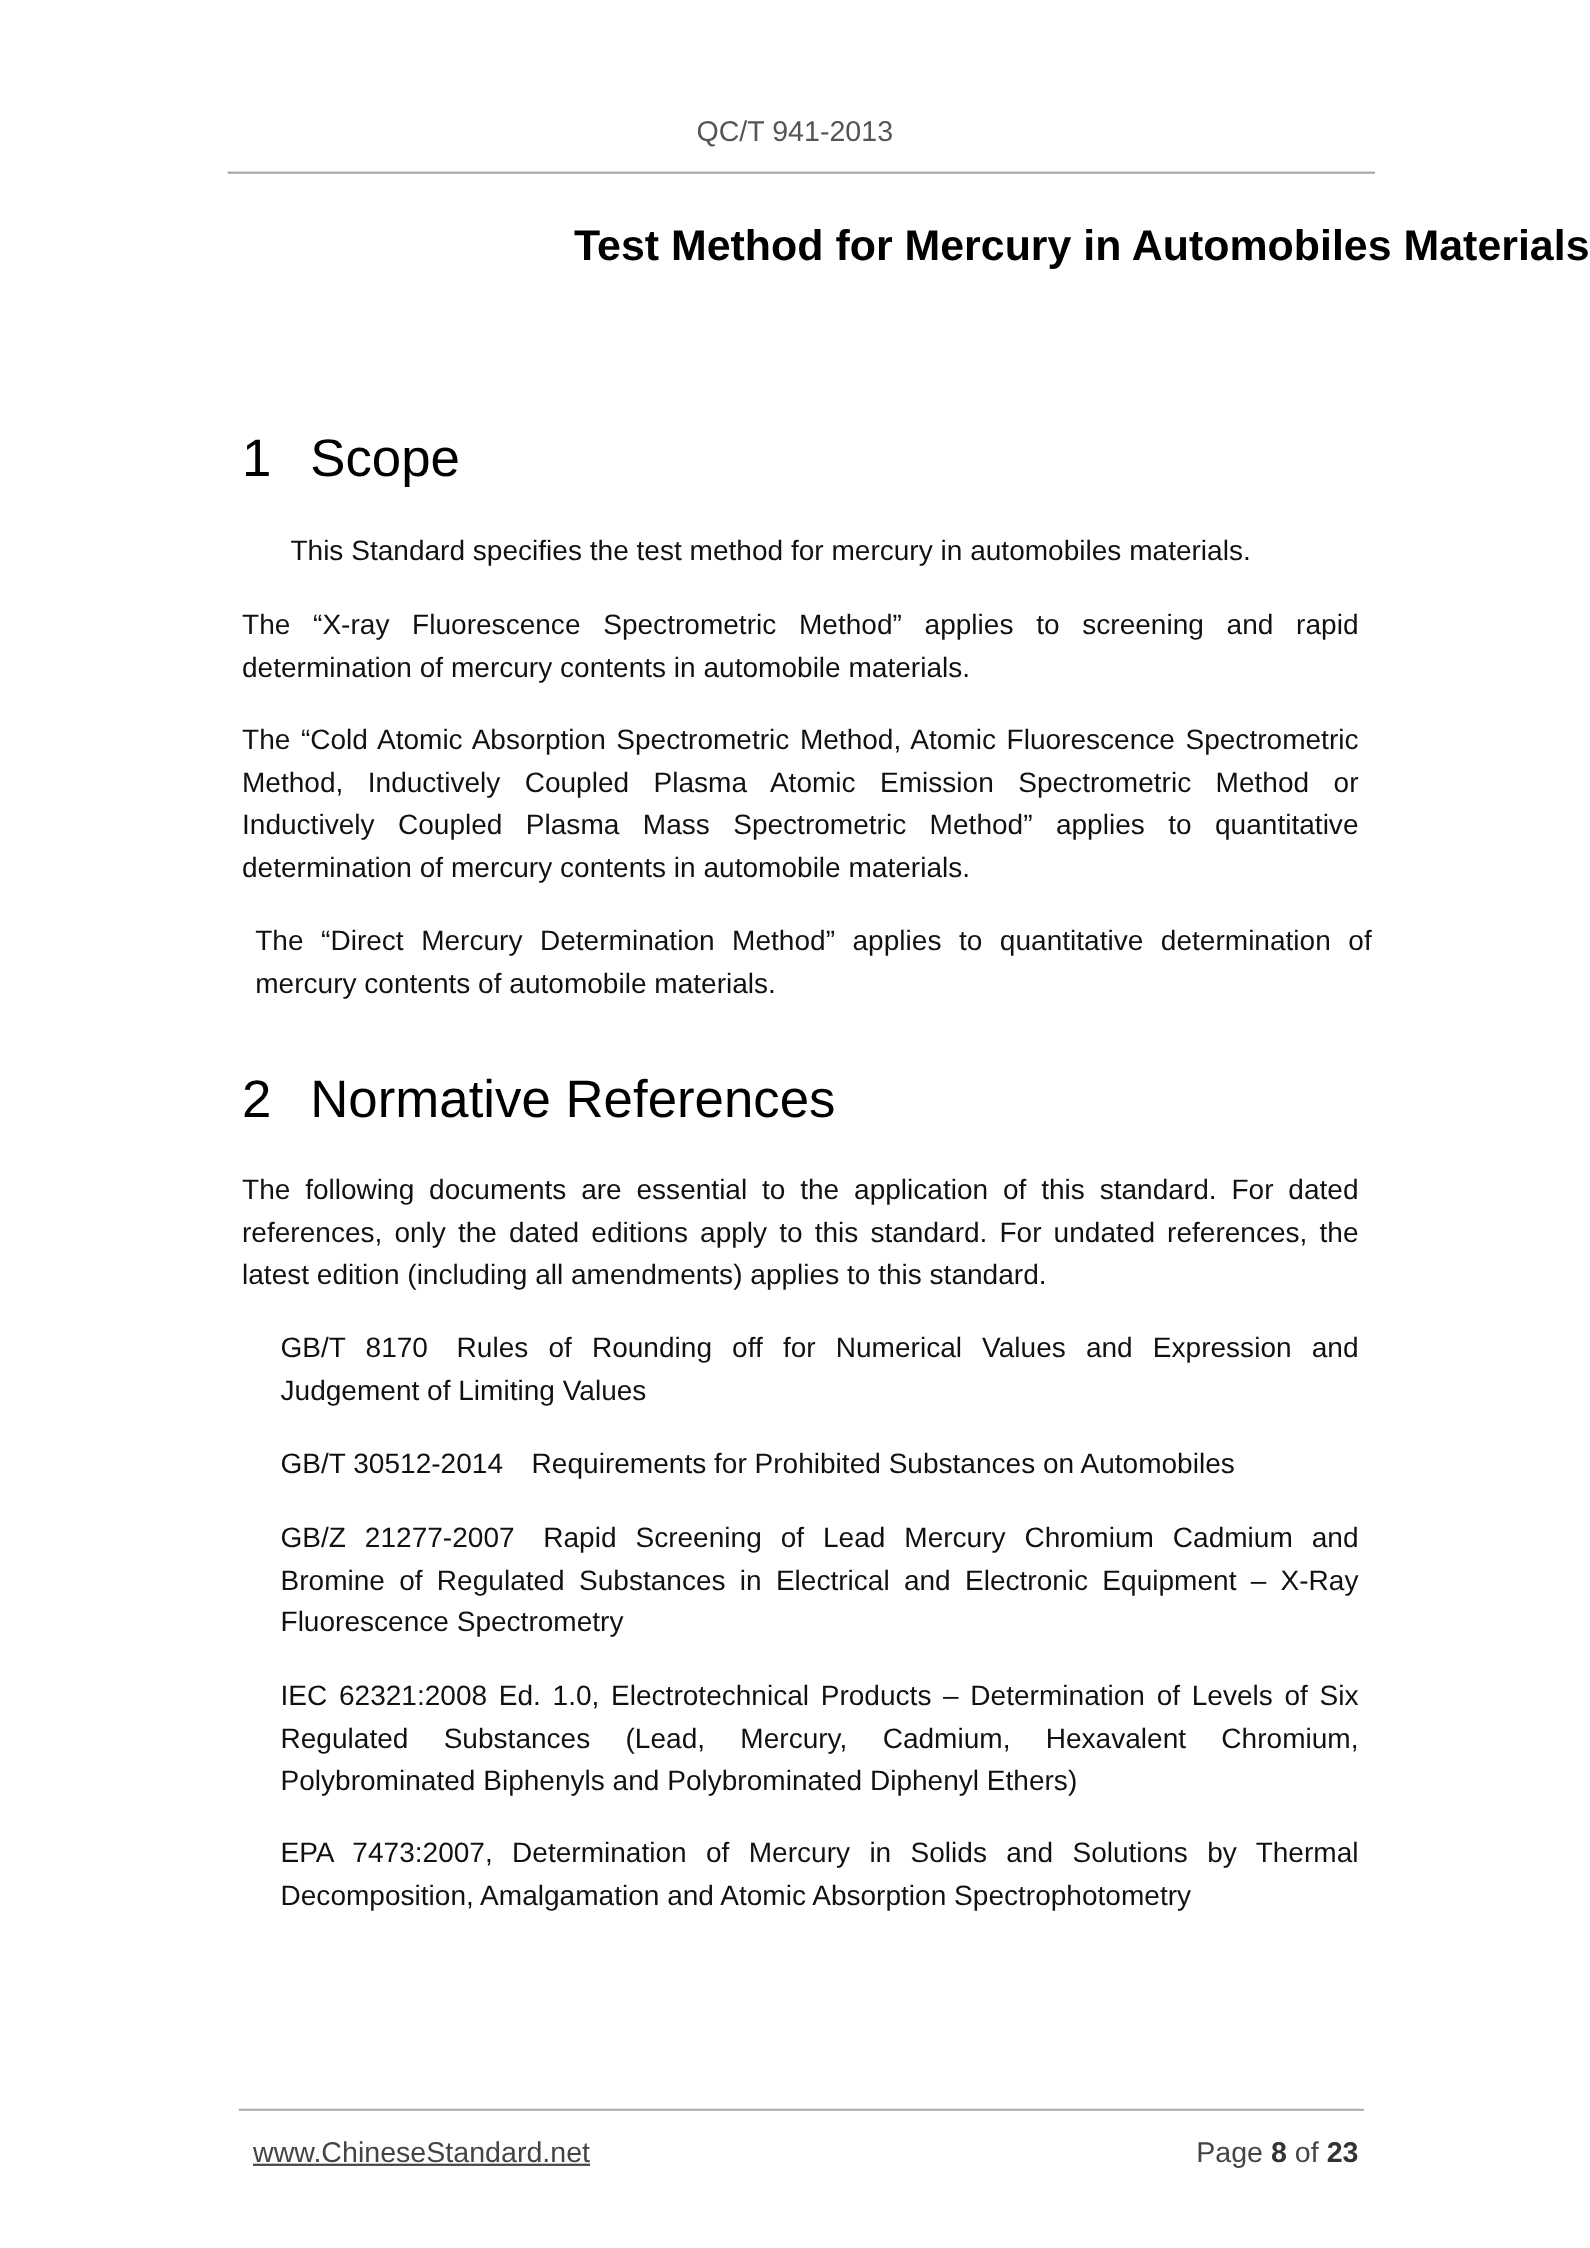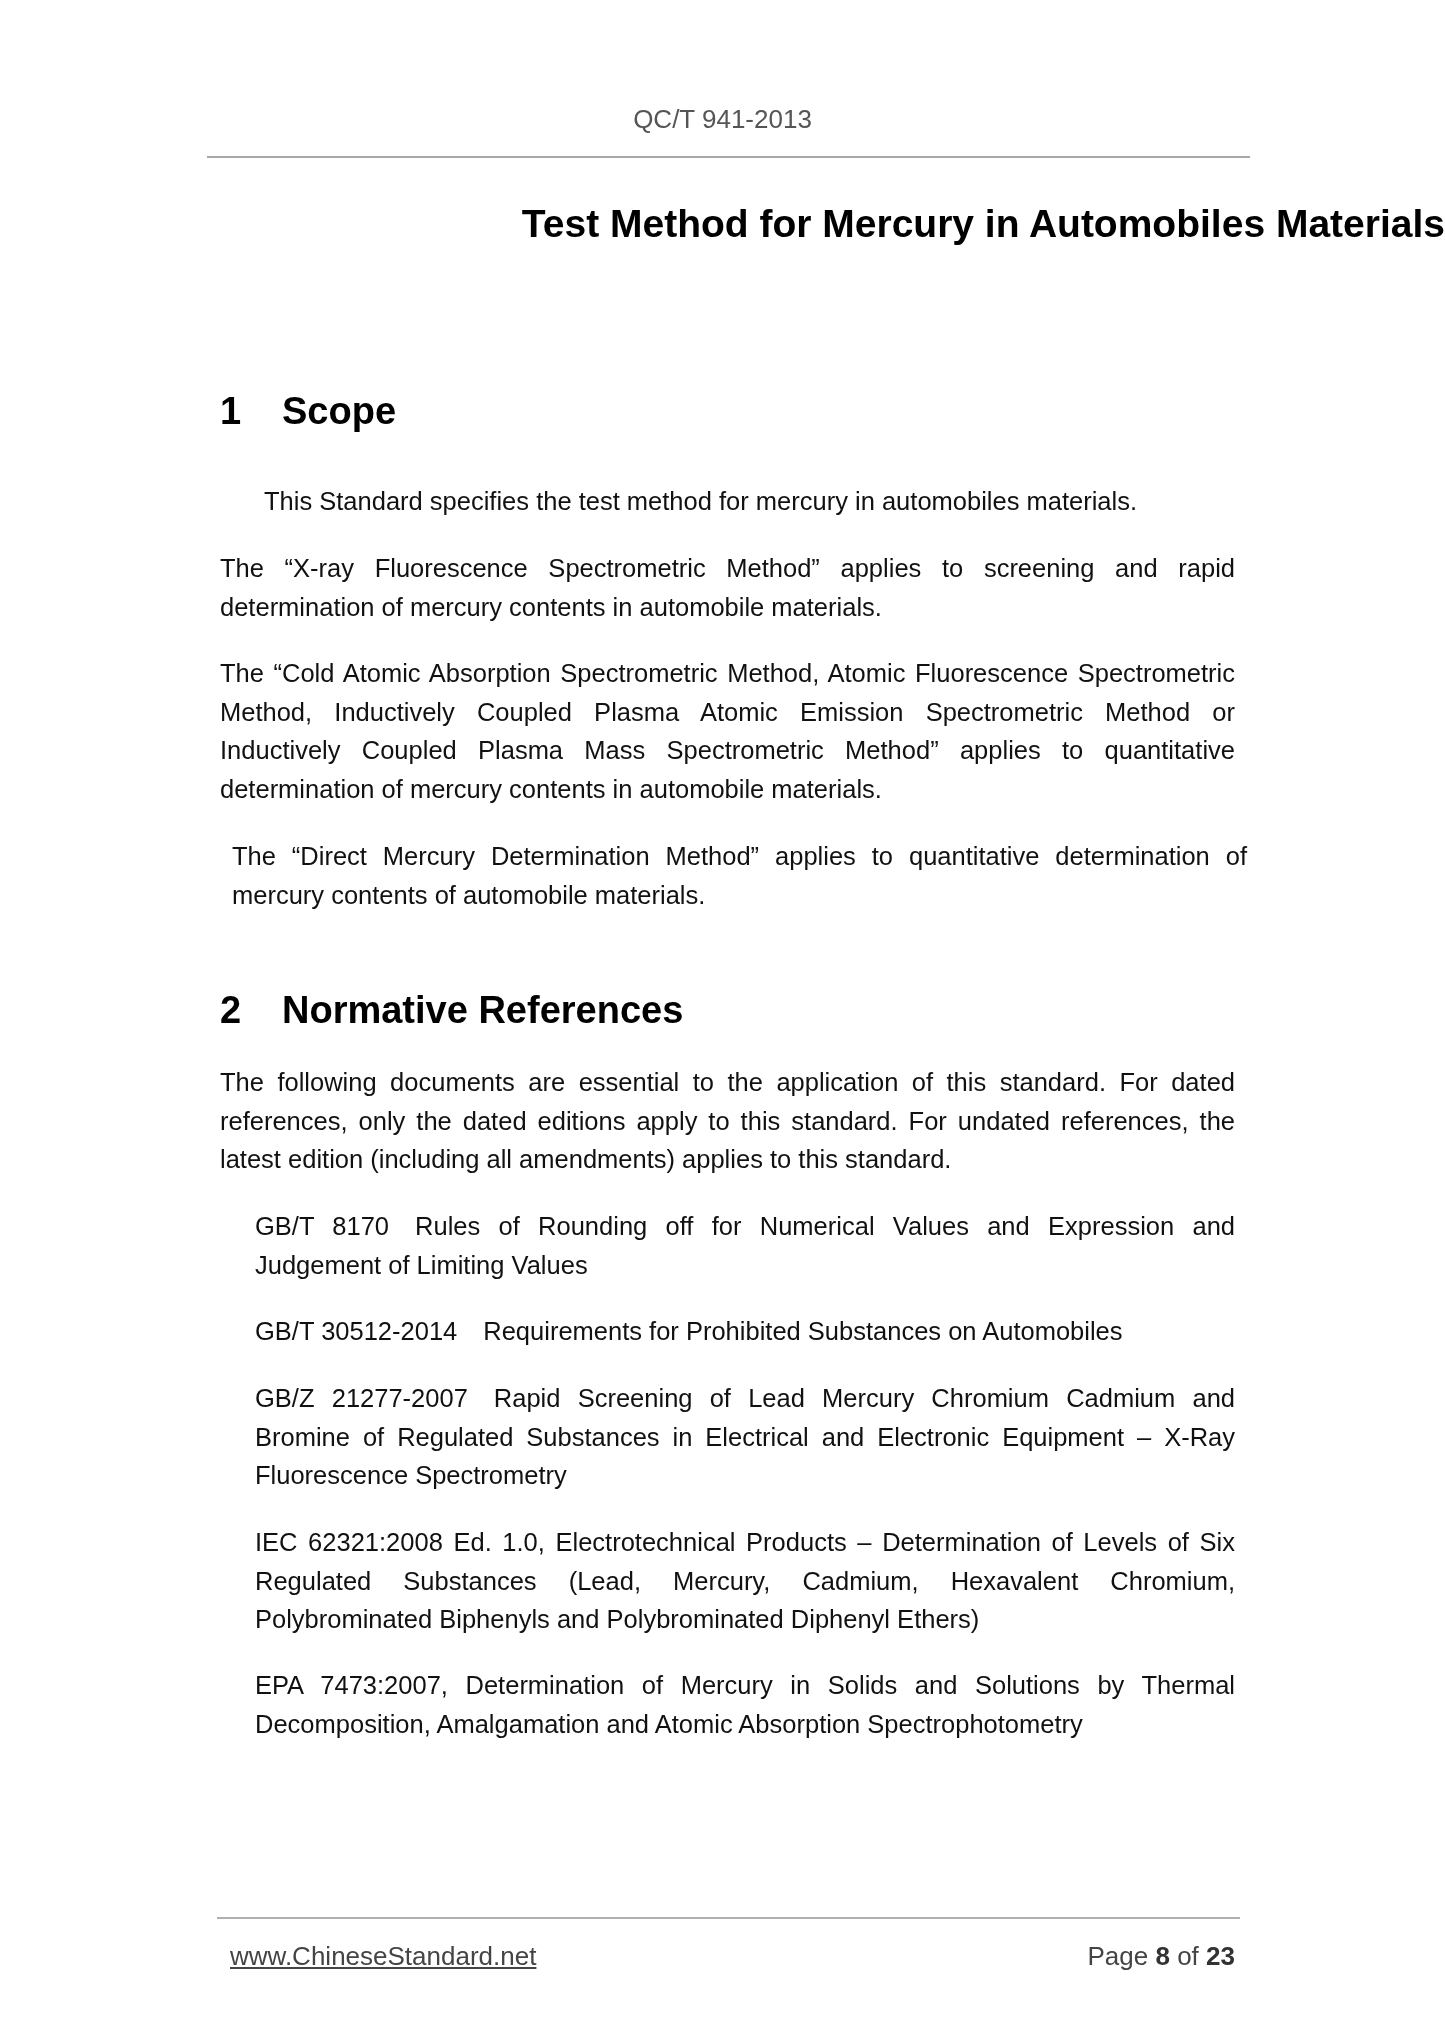--- a/index.html
+++ b/index.html
@@ -1,20 +1,20 @@
 <!DOCTYPE html>
 <html><head>
 <meta charset="utf-8">
 <style>
   html, body { margin:0; padding:0; background:#ffffff; }
   body { width:1445px; height:2044px; position:relative; font-family:"Liberation Sans", sans-serif; color:#111; overflow:hidden; }
   .hdr { position:absolute; top:104px; left:0; width:1445px; text-align:center; font-size:26px; color:#555; }
   .hdr-rule { position:absolute; top:156px; left:207px; width:1043px; height:2px; background:#a8a8a8; }
   .title { position:absolute; top:202px; left:0; width:1445px; text-align:right; font-size:39px; font-weight:bold; color:#000; }
-  .sec { position:absolute; left:220px; font-size:38px; font-weight:bold; color:#000; }
+  .sec { position:absolute; left:220px; font-size:48px; font-weight:normal; color:#000; }
   .sec .num { display:inline-block; width:62px; }
   .para { position:absolute; left:220px; width:1015px; font-size:25.5px; line-height:38.5px; text-align:justify; color:#111; }
   .ref { position:absolute; left:255px; width:980px; font-size:25.5px; line-height:38.5px; text-align:justify; color:#111; }
   .ref .code { margin-right:26px; }
   .ftr-rule { position:absolute; top:1917px; left:217px; width:1023px; height:2px; background:#b0b0b0; }
   .ftr-link { position:absolute; top:1941px; left:230px; font-size:26px; color:#444; text-decoration:underline; }
   .ftr-page { position:absolute; top:1941px; right:210px; font-size:26px; color:#444; }
   .ftr-page b { color:#333; }
 </style>
 </head>
@@ -26,21 +26,21 @@
 <div class="title">Test Method for Mercury in Automobiles Materials</div>
 
 <div class="sec" style="top:390px;">
   <span class="num">1</span><span>Scope</span>
 </div>
 <div class="para" style="top:482px;margin-left:44px;">This Standard specifies the test method for mercury in automobiles materials.</div>
 <div class="para" style="top:549px;">The “X-ray Fluorescence Spectrometric Method” applies to screening and rapid determination of mercury contents in automobile materials.</div>
 <div class="para" style="top:654px;">The “Cold Atomic Absorption Spectrometric Method, Atomic Fluorescence Spectrometric Method, Inductively Coupled Plasma Atomic Emission Spectrometric Method or Inductively Coupled Plasma Mass Spectrometric Method” applies to quantitative determination of mercury contents in automobile materials.</div>
 <div class="para" style="top:837px;margin-left:12px;">The “Direct Mercury Determination Method” applies to quantitative determination of mercury contents of automobile materials.</div>
 
-<div class="sec" style="top:972px;margin-top:17px;">
+<div class="sec" style="top:972px;">
   <span class="num">2</span><span>Normative References</span>
 </div>
 <div class="para" style="top:1063px;">The following documents are essential to the application of this standard. For dated references, only the dated editions apply to this standard. For undated references, the latest edition (including all amendments) applies to this standard.</div>
 
 <div class="ref" style="top:1207px;">
   <span class="code">GB/T 8170</span><span>Rules of Rounding off for Numerical Values and Expression and Judgement of Limiting Values</span>
 </div>
 <div class="ref" style="top:1312px;">
   <span class="code">GB/T 30512-2014</span><span>Requirements for Prohibited Substances on Automobiles</span>
 </div>

